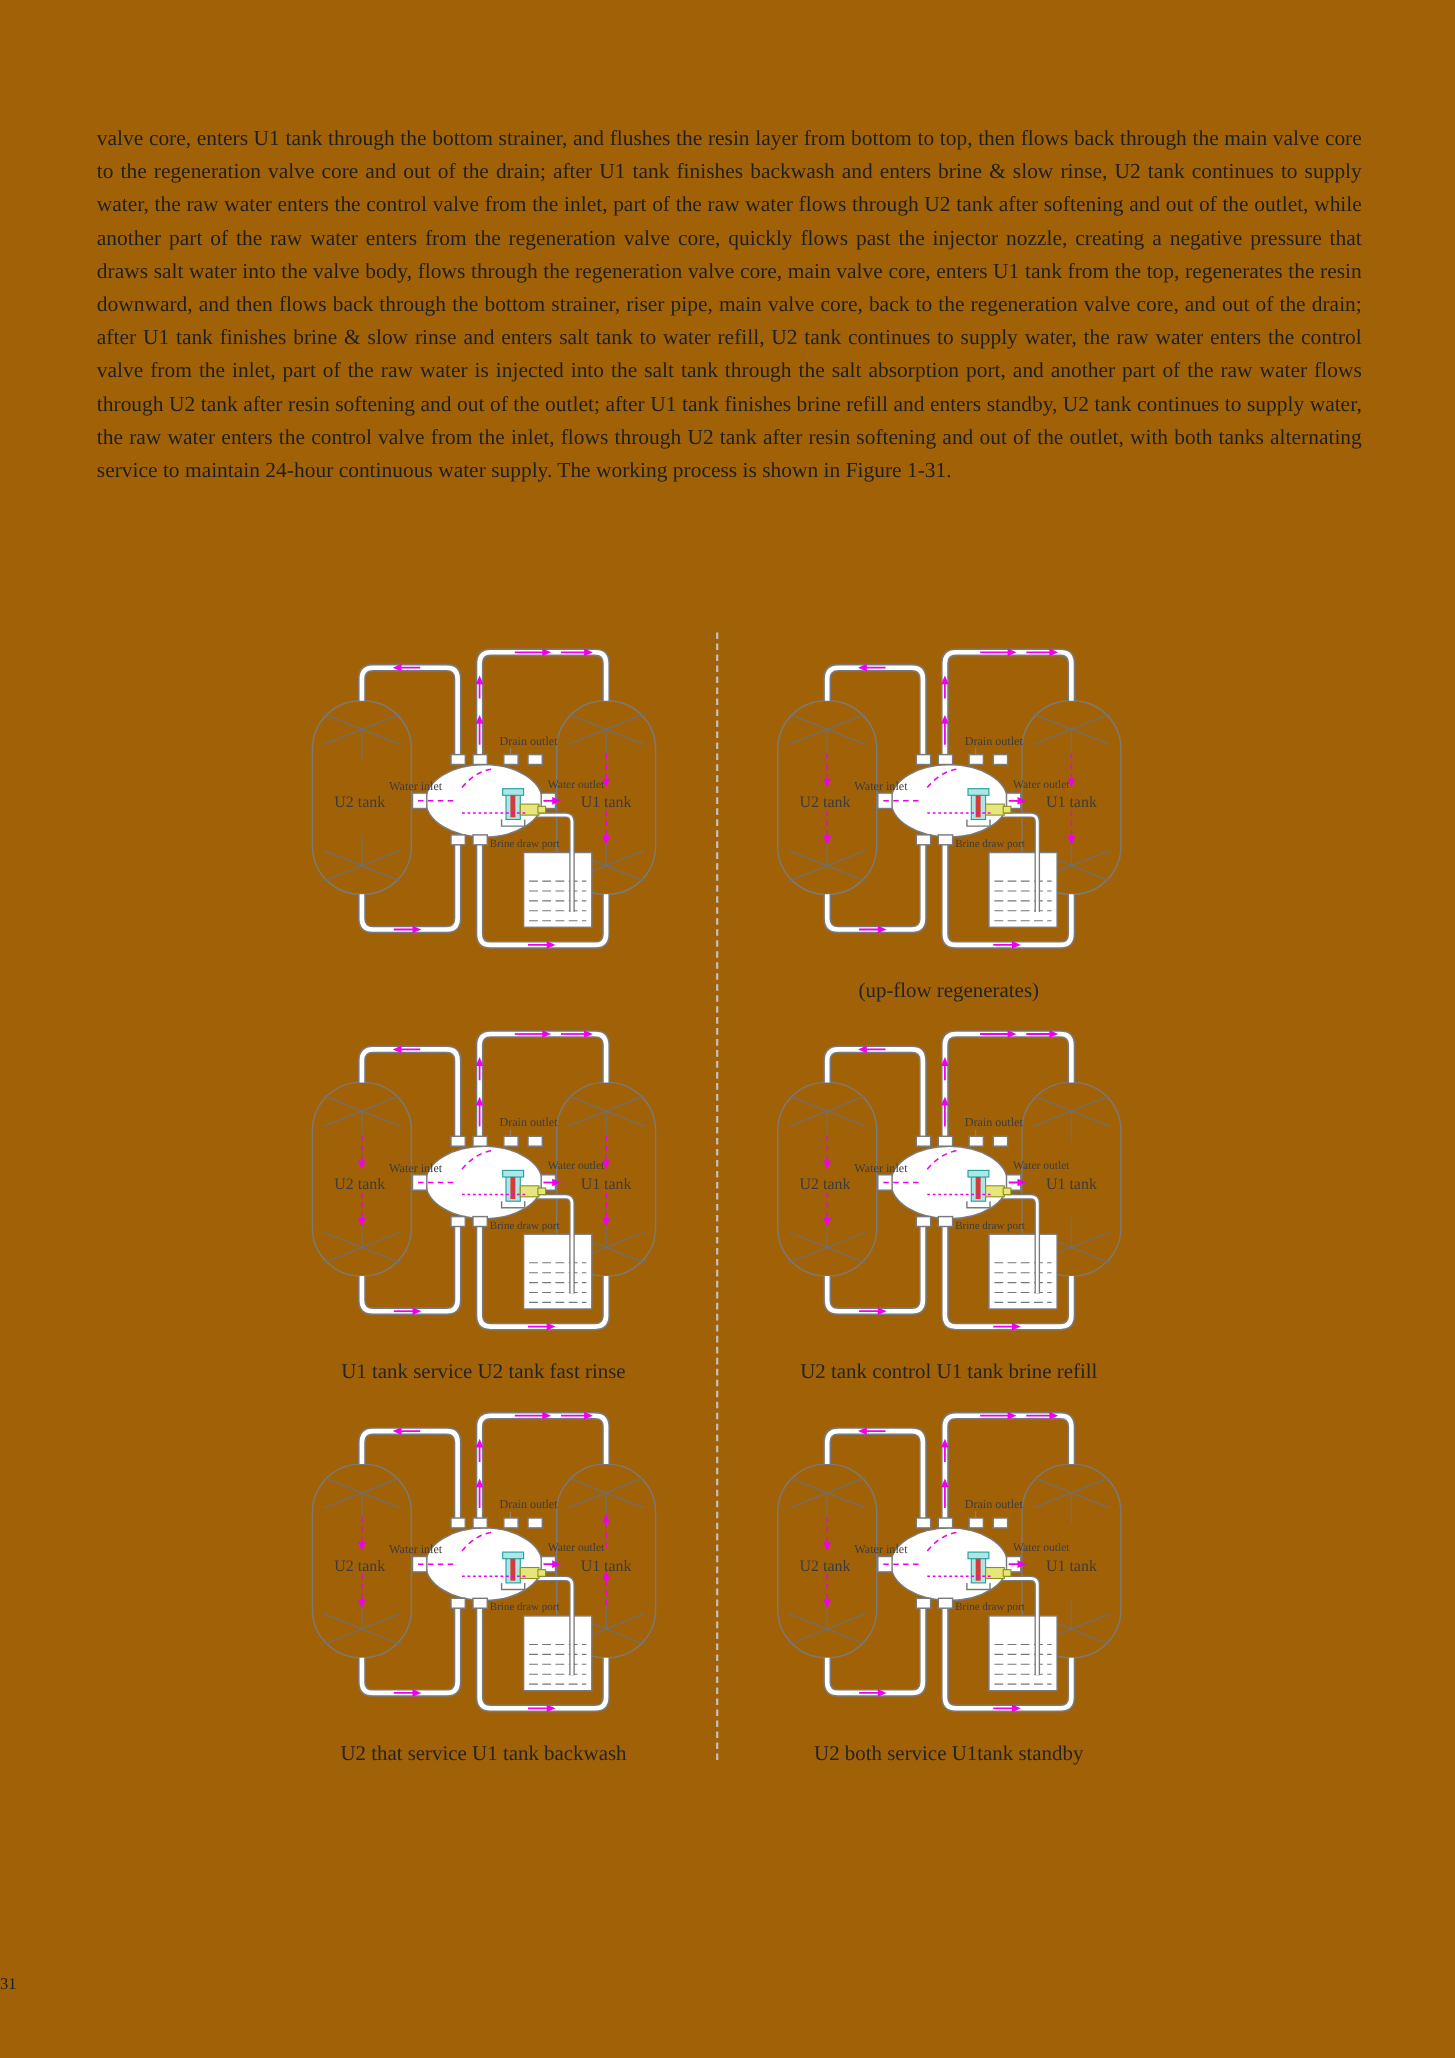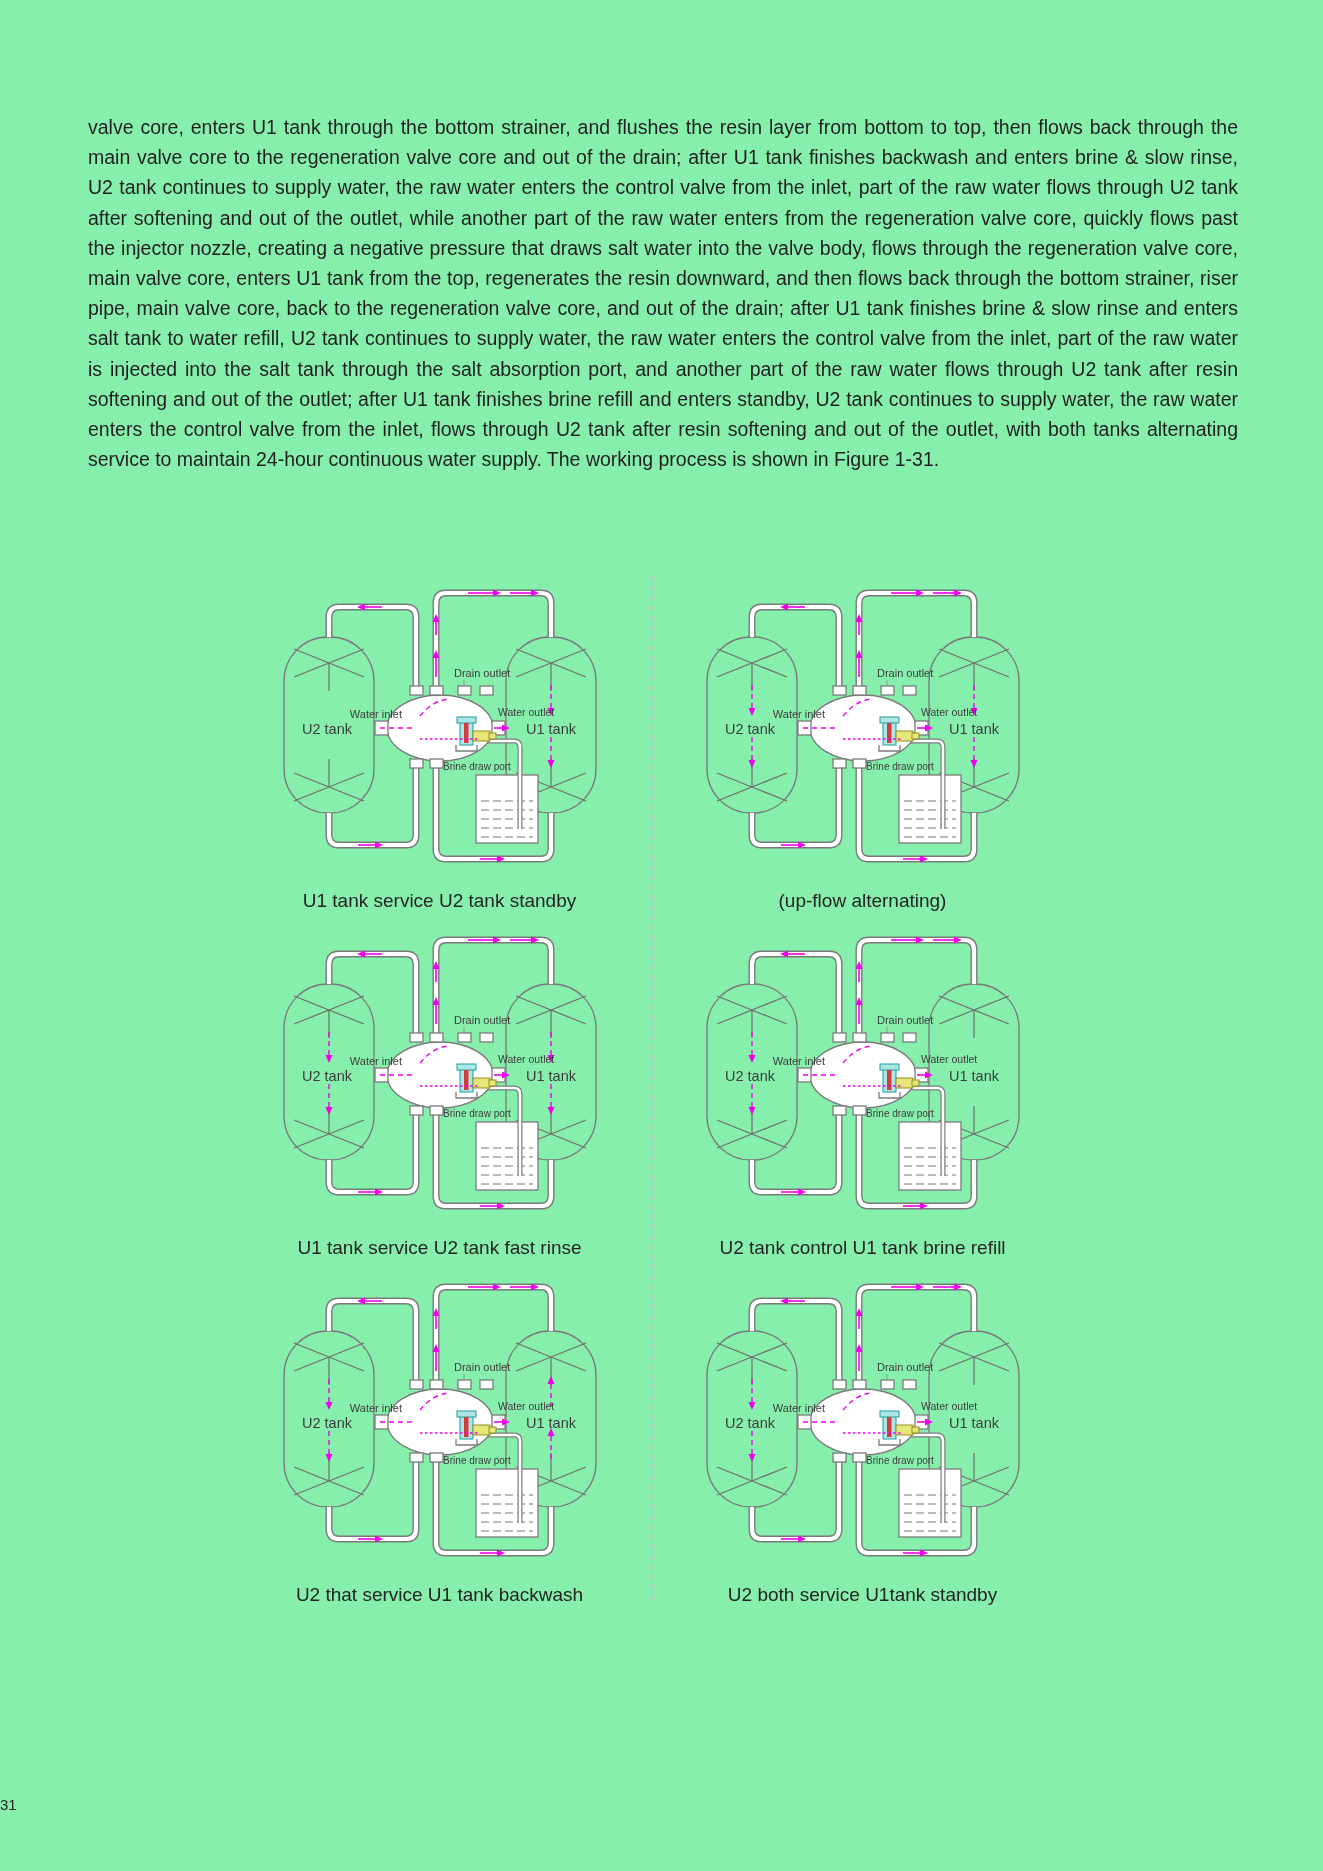--- a/index.html
+++ b/index.html
@@ -1,17 +1,17 @@
 <!DOCTYPE html>
 <html><head>
 <meta charset="utf-8">
 <style>
   html,body{margin:0;padding:0;background:#e8e8e8;}
-  .page{position:relative;width:1323px;height:1871px;background:#86efac;margin:0 auto;
-        font-family:Liberation Sans, sans-serif;color:#1f1f1f;overflow:hidden;}
+  .page{position:relative;width:1323px;height:1871px;background:#a16207;margin:0 auto;
+        font-family:Liberation Serif, serif;color:#1f1f1f;overflow:hidden;}
   .body-text{position:absolute;left:88px;top:112px;width:1150px;font-size:19.5px;
              line-height:30.2px;text-align:justify;margin:0;}
   .diagram-grid{position:absolute;left:228px;top:573px;width:846px;
                 display:grid;grid-template-columns:1fr 1fr;grid-auto-rows:347px;}
   .col-divider{position:absolute;left:50%;top:2px;bottom:14px;width:0;
                border-left:2px dashed #c2c2c2;}
   .diagram-cell{display:flex;flex-direction:column;align-items:center;overflow:visible;}
   svg.diagram{width:340px;height:300px;flex:0 0 auto;}
   .diagram-caption{margin-top:12px;font-size:19px;color:#242424;text-align:center;width:100%;}
   .cap-lines{display:inline-block;text-align:left;}
@@ -140,26 +140,20 @@
 
       <path d="M194 107 V113" stroke="#8a8a8a" stroke-width="0.8"></path>
       <text class="dlabel" x="184" y="104" font-size="11" text-anchor="start">Drain outlet</text>
       <text class="dlabel" x="132" y="145" font-size="11" text-anchor="end">Water inlet</text>
       <text class="dlabel" x="228" y="143" font-size="10.5" text-anchor="start">Water outlet</text>
       <text class="dlabel" x="207" y="197" font-size="10" text-anchor="middle">Brine draw port</text>
       <text class="dlabel" x="57" y="161" font-size="14.5" text-anchor="middle">U2 tank</text>
       <text class="dlabel" x="281" y="161" font-size="14.5" text-anchor="middle">U1 tank</text>
     </svg>
 
-    <div class="diagram-caption">
-      <span class="cap-lines">
-        <span class="cap-line">U1 tank service U2 tank standby</span>
-        
-      </span>
-    </div>
   </div>
 
   <div class="diagram-cell">
     <svg class="diagram" viewBox="0 0 340 300" xmlns="http://www.w3.org/2000/svg">
 
       <rect class="ln" x="14" y="64" width="90" height="176" rx="44"></rect>
       <rect class="ln" x="236" y="64" width="90" height="176" rx="44"></rect>
       <path class="xmark" d="M24 76 L94 104 M24 104 L94 76 M59 90 V118"></path>
       <path class="xmark" d="M24 200 L94 228 M24 228 L94 200 M59 186 V214"></path>
       <path class="xmark" d="M246 76 L316 104 M246 104 L316 76 M281 90 V118"></path>
@@ -252,21 +246,21 @@
       <text class="dlabel" x="184" y="104" font-size="11" text-anchor="start">Drain outlet</text>
       <text class="dlabel" x="132" y="145" font-size="11" text-anchor="end">Water inlet</text>
       <text class="dlabel" x="228" y="143" font-size="10.5" text-anchor="start">Water outlet</text>
       <text class="dlabel" x="207" y="197" font-size="10" text-anchor="middle">Brine draw port</text>
       <text class="dlabel" x="57" y="161" font-size="14.5" text-anchor="middle">U2 tank</text>
       <text class="dlabel" x="281" y="161" font-size="14.5" text-anchor="middle">U1 tank</text>
     </svg>
 
     <div class="diagram-caption">
       <span class="cap-lines">
-        <span class="cap-line">(up-flow alternating)</span>
+        <span class="cap-line">(up-flow regenerates)</span>
       </span>
     </div>
   </div>
 
   <div class="diagram-cell">
     <svg class="diagram" viewBox="0 0 340 300" xmlns="http://www.w3.org/2000/svg">
 
       <rect class="ln" x="14" y="64" width="90" height="176" rx="44"></rect>
       <rect class="ln" x="236" y="64" width="90" height="176" rx="44"></rect>
       <path class="xmark" d="M24 76 L94 104 M24 104 L94 76 M59 90 V118"></path>

